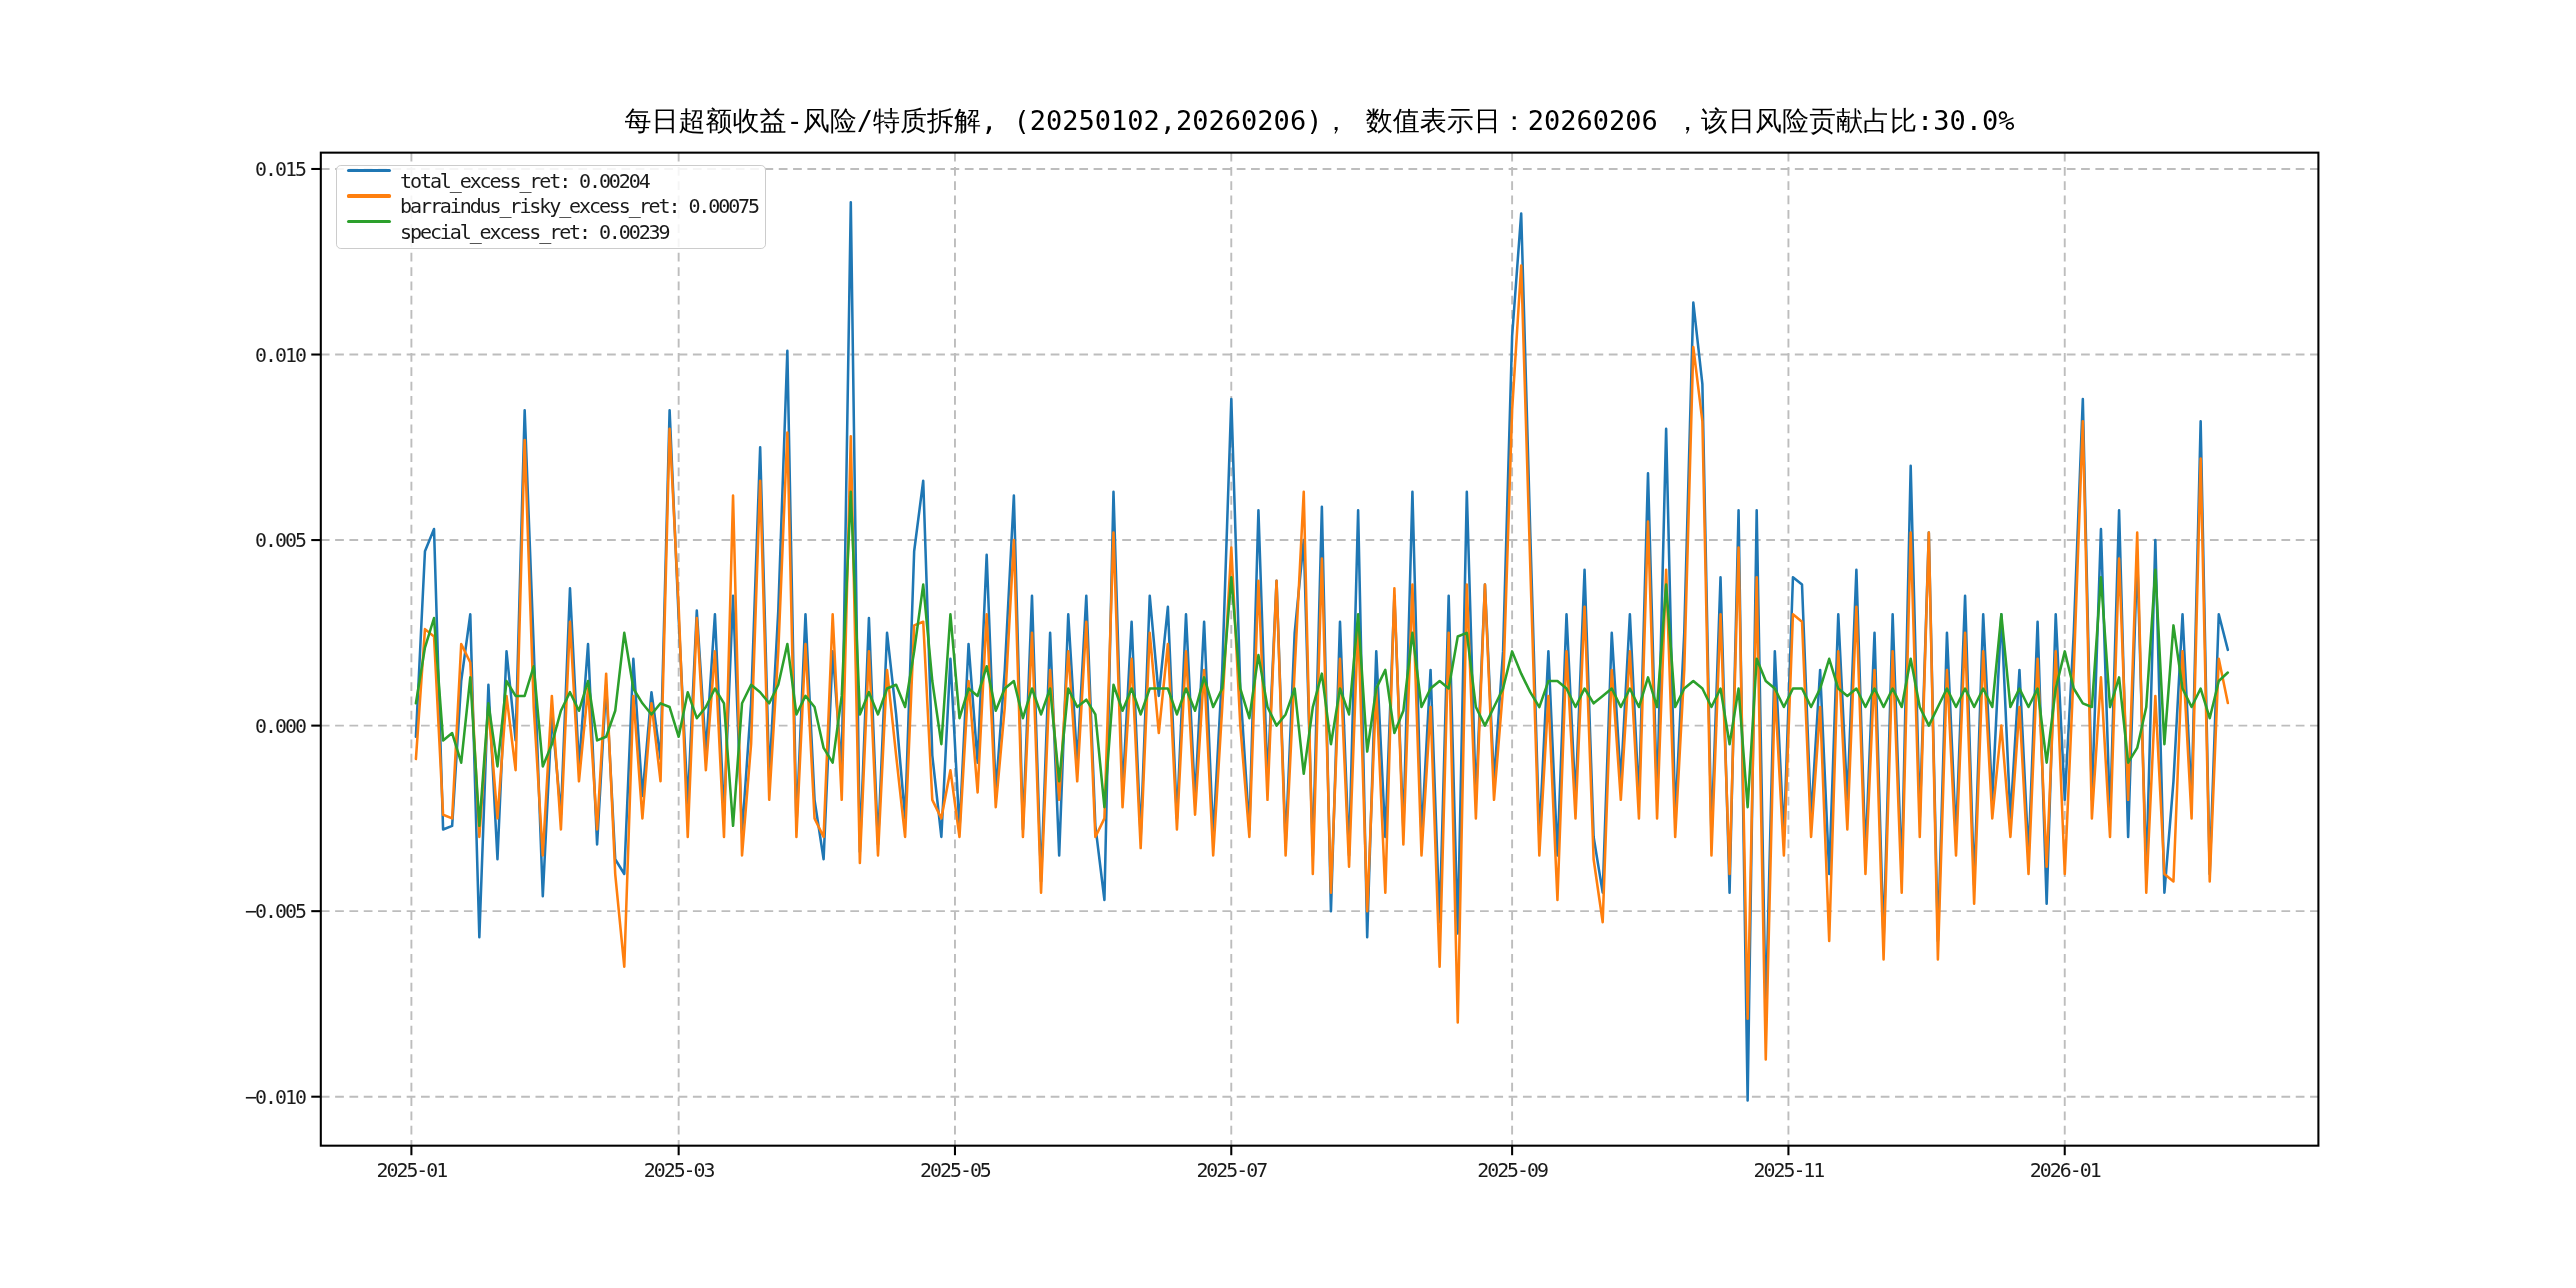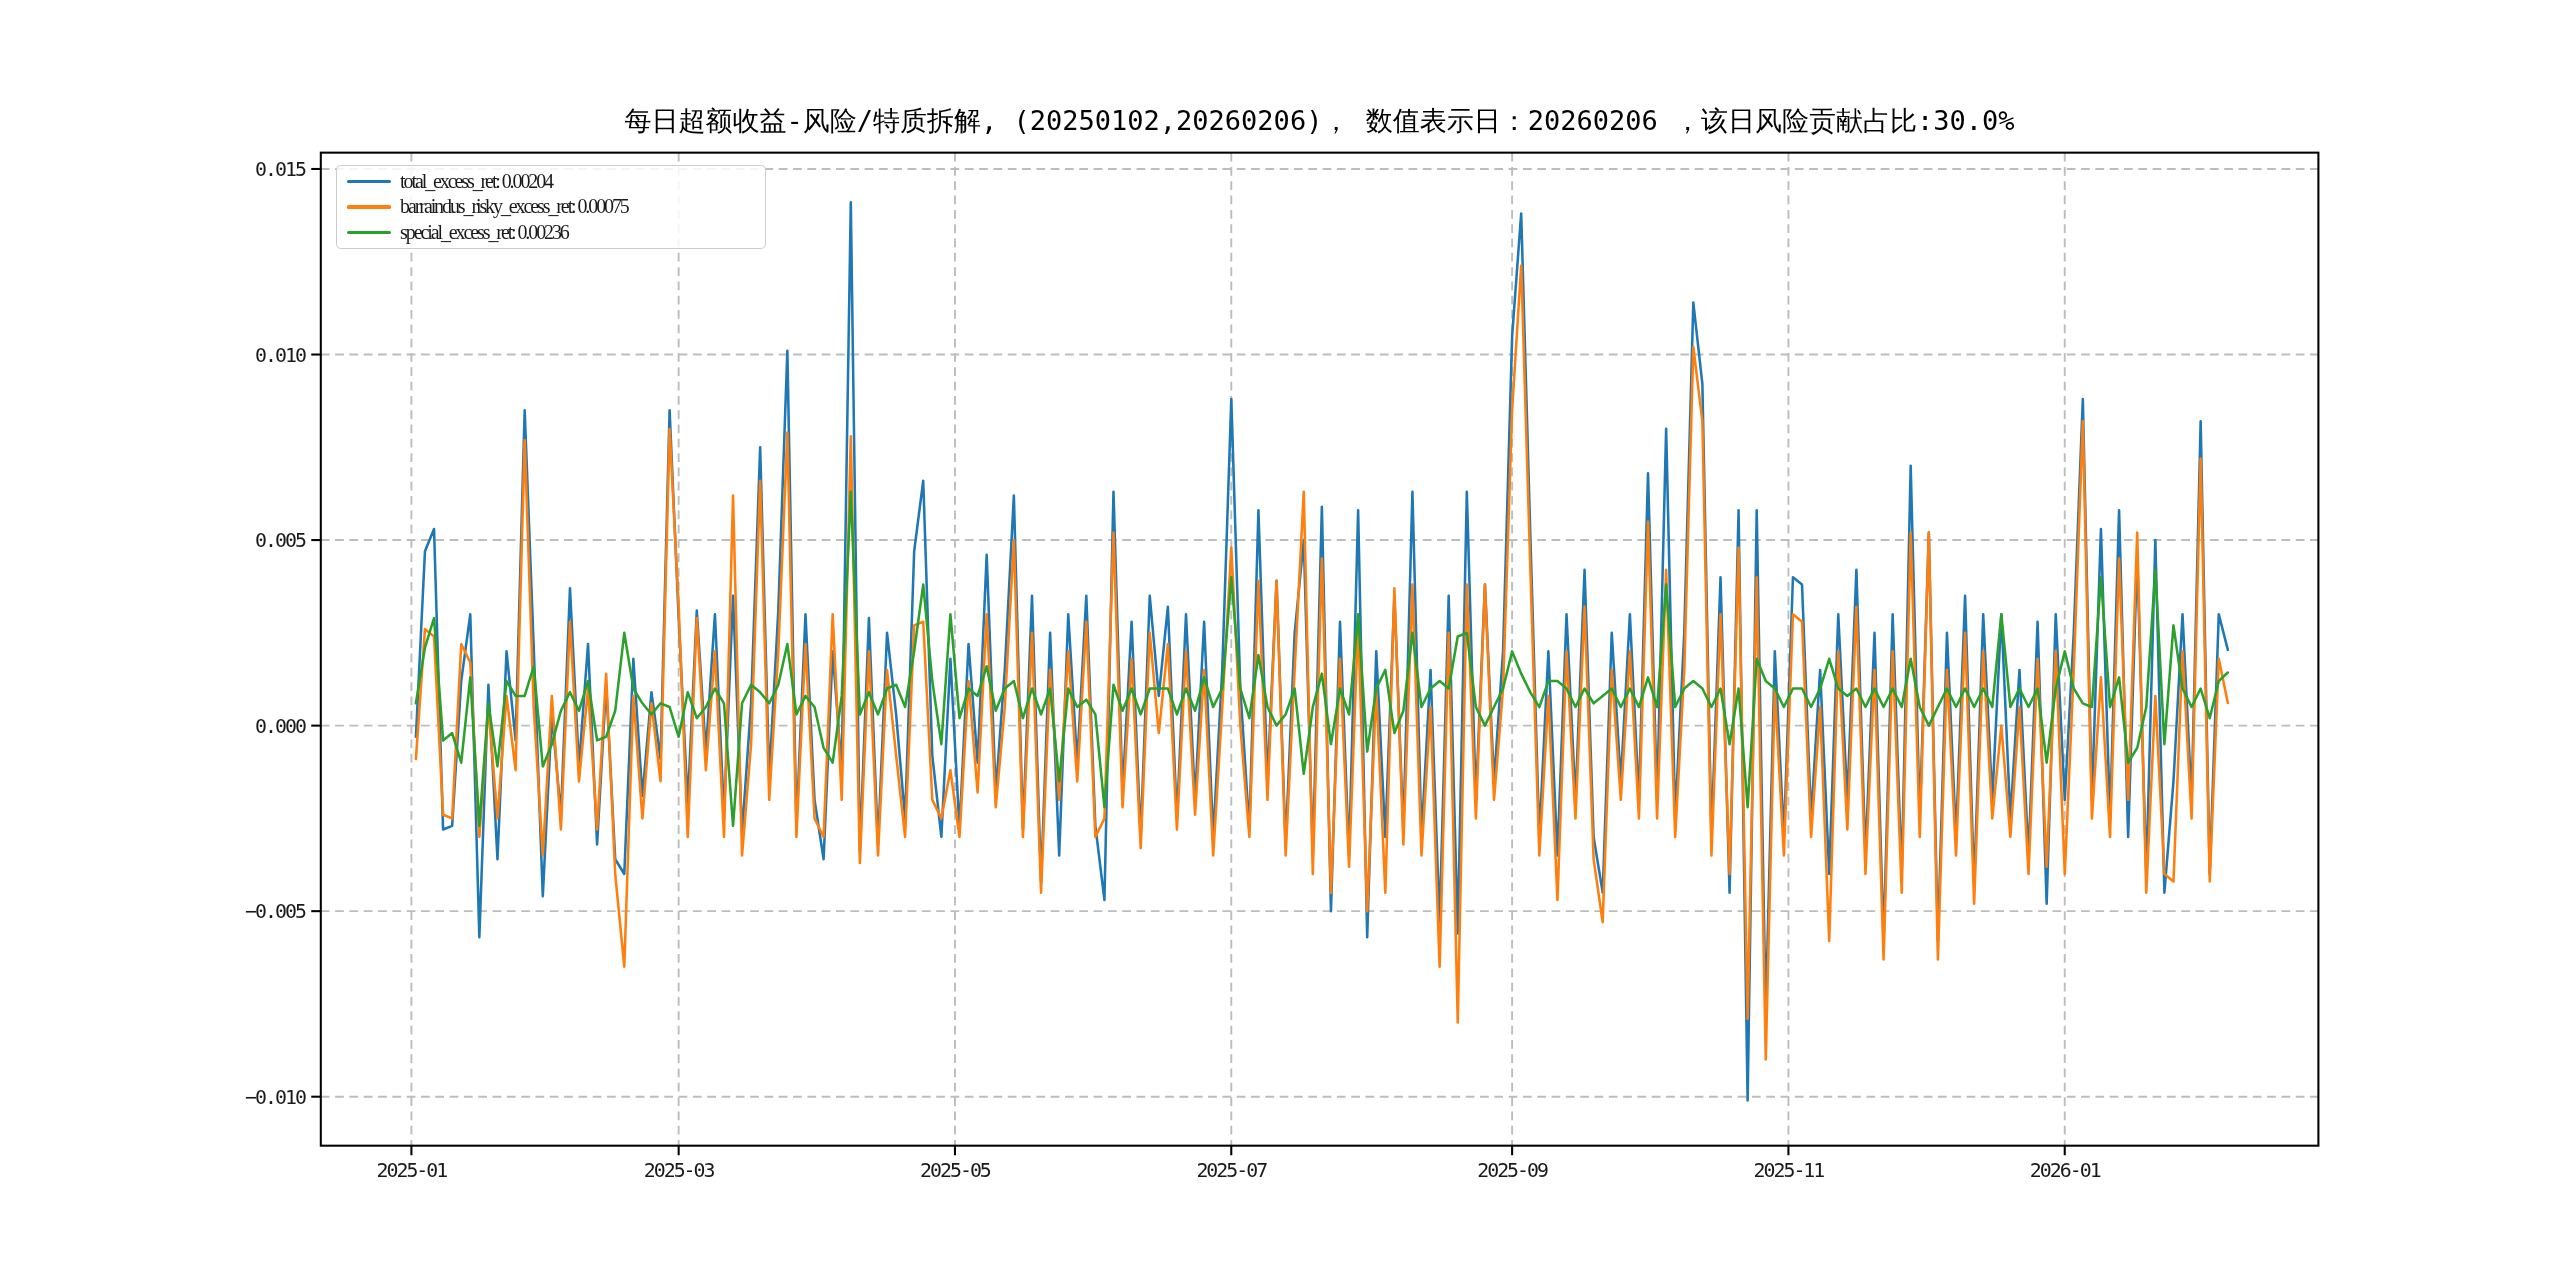--- a/index.html
+++ b/index.html
@@ -6,21 +6,21 @@
   body{width:2576px;height:1288px;position:relative;overflow:hidden;
        font-family:"DejaVu Sans Mono","DejaVu Sans",monospace;}
   .figure{position:absolute;left:0;top:0;width:2576px;height:1288px;background:#ffffff;}
   .chart-title{position:absolute;left:0;top:103px;width:2639px;text-align:center;
        font-size:27px;color:#000000;letter-spacing:0px;white-space:pre;}
   #chart-svg{position:absolute;left:0;top:0;}
   .legend{position:absolute;left:336px;top:165px;width:430px;height:84px;
        background:rgba(255,255,255,0.85);border:1.6px solid #cccccc;border-radius:4.8px;
        box-sizing:border-box;display:flex;flex-direction:column;justify-content:space-around;
        padding:3.2px 4.8px;}
-  .legend-row{display:flex;align-items:center;height:25px;font-family:Liberation Serif, serif;}
+  .legend-row{display:flex;align-items:flex-start;height:25px;}
   .legend-line{display:inline-block;width:44px;height:3.2px;border-radius:1.6px;margin:0 9.5px 0 4.8px;flex:none;}
   .legend-label{font-size:20px;letter-spacing:-2.1px;color:#1a1a1a;white-space:pre;}
   text.tick{font-family:"DejaVu Sans Mono","DejaVu Sans",monospace;font-size:25px;
        letter-spacing:-2.5px;fill:#1a1a1a;}
 </style>
 </head>
 <body>
 
 <div class="figure">
 
@@ -76,18 +76,18 @@
     <div class="legend-row">
       <span class="legend-line" style="background: rgb(31, 119, 180);"></span>
       <span class="legend-label">total_excess_ret: 0.00204</span>
     </div>
     <div class="legend-row">
       <span class="legend-line" style="background: rgb(255, 127, 14);"></span>
       <span class="legend-label">barraindus_risky_excess_ret: 0.00075</span>
     </div>
     <div class="legend-row">
       <span class="legend-line" style="background: rgb(44, 160, 44);"></span>
-      <span class="legend-label">special_excess_ret: 0.00236</span>
+      <span class="legend-label">special_excess_ret: 0.00239</span>
     </div>
   </div>
 
 </div>
 
 
 </body></html>

